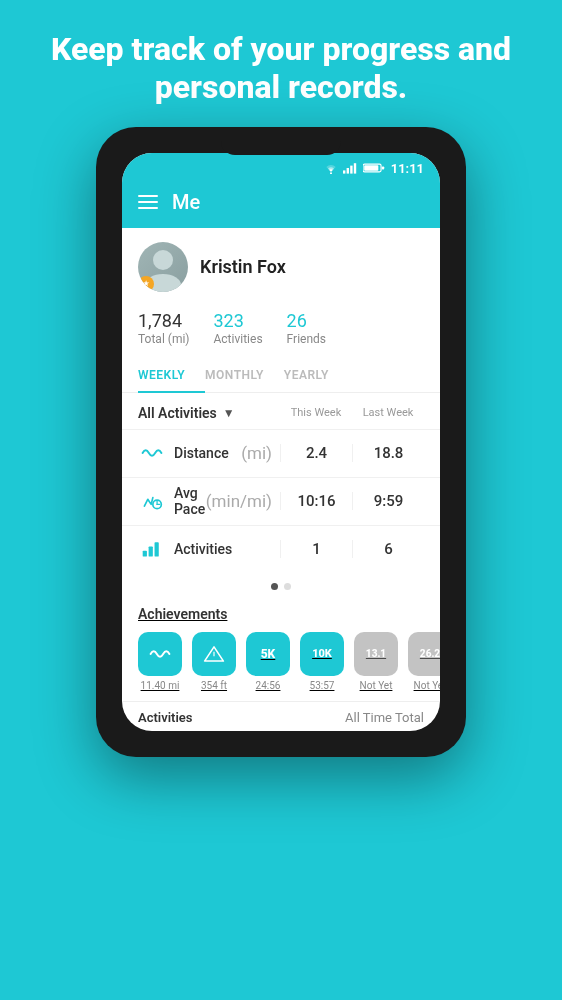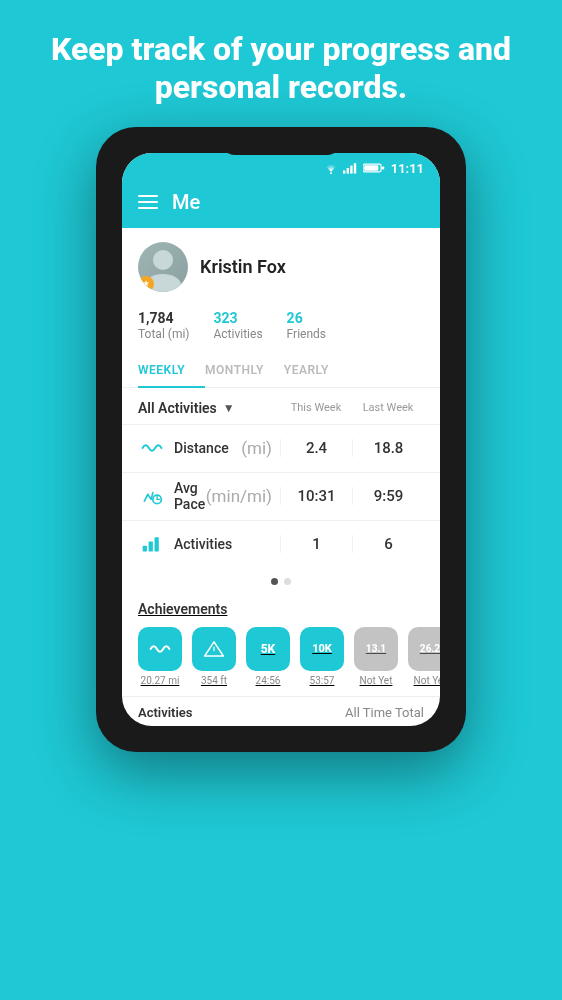--- a/index.html
+++ b/index.html
@@ -178,22 +178,22 @@
       gap: 0;
     }
 
     .stat-item {
       display: flex;
       flex-direction: column;
       margin-right: 24px;
     }
 
     .stat-number {
-      font-size: 14px;
-      font-weight: 700;
+      font-size: 18px;
+      font-weight: 400;
       color: #333;
     }
 
     .stat-number.teal {
       color: #1EC8D4;
     }
 
     .stat-label {
       font-size: 12px;
       color: #888;
@@ -512,21 +512,21 @@
         <div class="metric-icon">
           <svg width="22" height="18" viewBox="0 0 26 20" fill="none">
             <path d="M4 16 L8 8 L12 14 L14 6" stroke="#1EC8D4" stroke-width="2" fill="none" stroke-linecap="round" stroke-linejoin="round"></path>
             <ellipse cx="19" cy="14" rx="5" ry="5" stroke="#1EC8D4" stroke-width="2" fill="none"></ellipse>
             <line x1="19" y1="14" x2="19" y2="10" stroke="#1EC8D4" stroke-width="1.5" stroke-linecap="round"></line>
             <line x1="19" y1="14" x2="22" y2="14" stroke="#1EC8D4" stroke-width="1.5" stroke-linecap="round"></line>
           </svg>
         </div>
         <div class="metric-name">Avg Pace</div>
         <div class="metric-unit">(min/mi)</div>
-        <div class="metric-this-week">10:31</div>
+        <div class="metric-this-week">10:16</div>
         <div class="metric-last-week">9:59</div>
       </div>
 
       <div class="metric-row">
         <div class="metric-icon">
           <svg width="22" height="18" viewBox="0 0 26 20" fill="none">
             <rect x="2" y="12" width="5" height="7" fill="#1EC8D4" rx="1"></rect>
             <rect x="9" y="7" width="5" height="12" fill="#1EC8D4" rx="1"></rect>
             <rect x="16" y="2" width="5" height="17" fill="#1EC8D4" rx="1"></rect>
           </svg>
@@ -546,21 +546,21 @@
     <div class="achievements-section">
       <div class="achievements-title">Achievements</div>
       <div class="achievements-list">
 
         <div class="achievement-item">
           <div class="achievement-badge">
             <svg width="22" height="16" viewBox="0 0 28 18" fill="none">
               <path d="M2 9 Q6 2 10 9 Q14 16 18 9 Q22 2 26 9" stroke="white" stroke-width="2.5" fill="none" stroke-linecap="round"></path>
             </svg>
           </div>
-          <div class="achievement-label">20.27 mi</div>
+          <div class="achievement-label">11.40 mi</div>
         </div>
 
         <div class="achievement-item">
           <div class="achievement-badge">
             <svg width="22" height="20" viewBox="0 0 28 22" fill="none">
               <polygon points="14,2 26,20 2,20" fill="none" stroke="white" stroke-width="2" stroke-linejoin="round"></polygon>
               <line x1="14" y1="8" x2="14" y2="14" stroke="white" stroke-width="1.5"></line>
             </svg>
           </div>
           <div class="achievement-label">354 ft</div>

